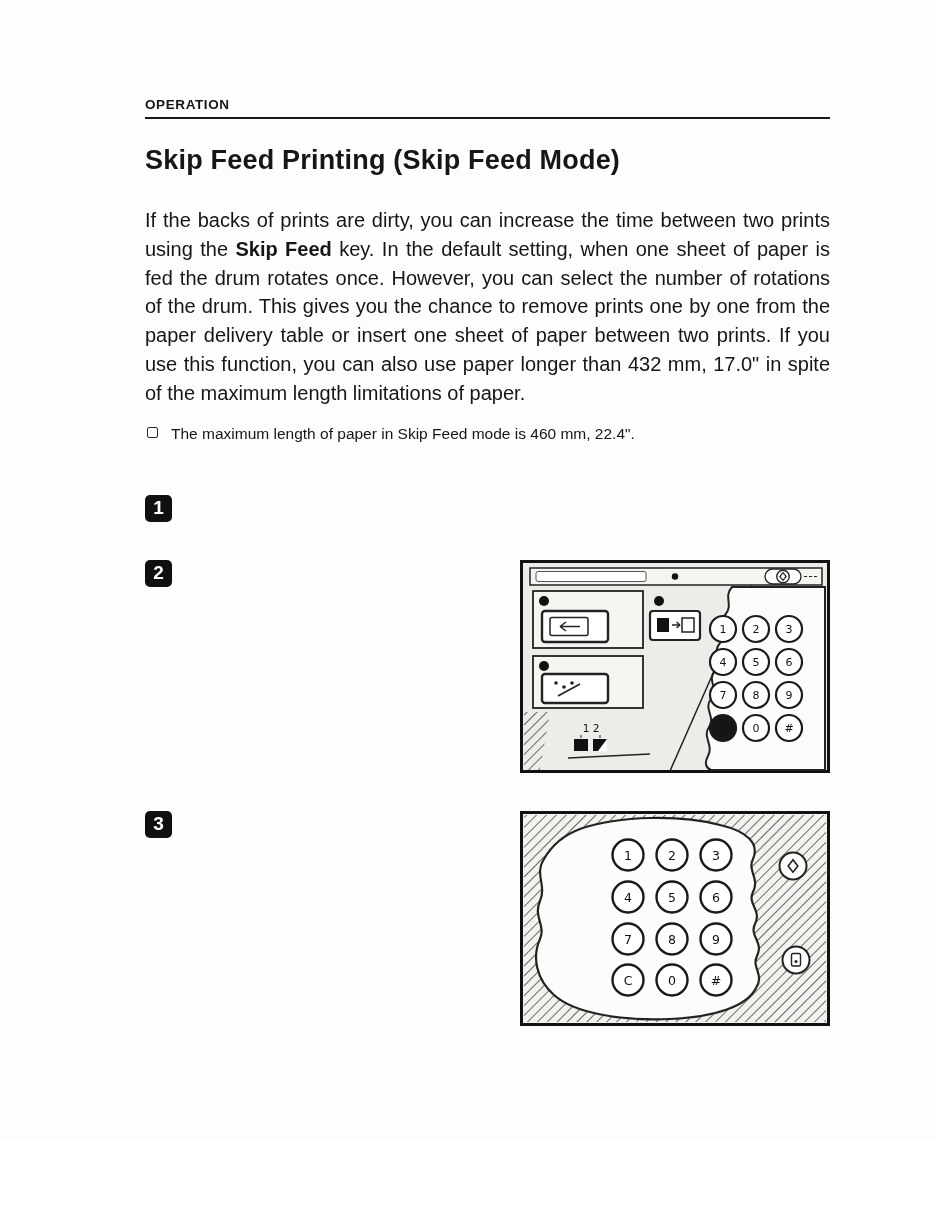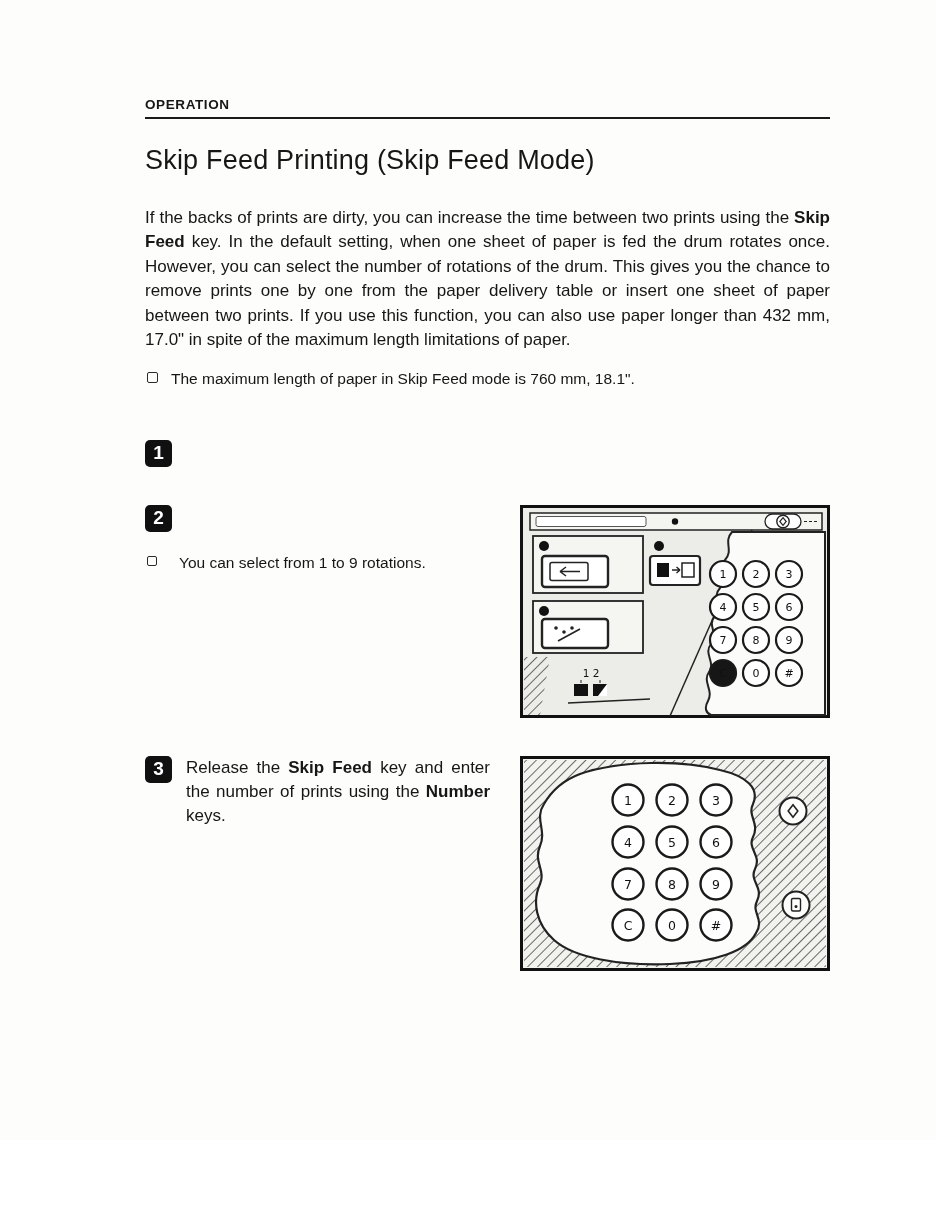--- a/index.html
+++ b/index.html
@@ -25,27 +25,27 @@
   }
   .section-header-label {
     font-size: 13.5px;
     font-weight: 700;
     letter-spacing: 0.6px;
   }
   
   .page-title {
     margin: 26px 0 0 0;
     font-size: 27px;
-    font-weight: 400;
+    font-weight: 700;
     letter-spacing: 0.2px;
   }
   
   .intro {
     margin: 30px 0 0 0;
-    font-size: 17px;
+    font-size: 20px;
     line-height: 1.44;
     text-align: justify;
   }
   b { font-weight: 700; }
   
   .note {
     display: flex;
     align-items: flex-start;
     margin-top: 15px;
     font-size: 15.5px;
@@ -128,37 +128,33 @@
   <div class="section-header">
     <span class="section-header-label">OPERATION</span>
   </div>
 
   <h1 class="page-title">Skip Feed Printing (Skip Feed Mode)</h1>
 
   <p class="intro"><span>If the backs of prints are dirty, you can increase the time between two prints using the </span><b>Skip Feed</b><span> key. In the default setting, when one sheet of paper is fed the drum rotates once. However, you can select the number of rotations of the drum. This gives you the chance to remove prints one by one from the paper delivery table or insert one sheet of paper between two prints. If you use this function, you can also use paper longer than 432 mm, 17.0" in spite of the maximum length limitations of paper.</span></p>
 
   <div class="note">
     <span class="note-bullet"></span>
-    <span>The maximum length of paper in Skip Feed mode is 760 mm, 18.1".</span>
+    <span>The maximum length of paper in Skip Feed mode is 460 mm, 22.4".</span>
   </div>
 
   <div class="step-block">
     <div class="step narrow">
       <span class="step-badge">1</span>
     </div>
   </div>
 
   <div class="step-row">
     <div class="narrow">
       <div class="step">
         <span class="step-badge">2</span>
-      </div>
-      <div class="sub-note">
-        <span class="note-bullet"></span>
-        <span>You can select from 1 to 9 rotations.</span>
       </div>
     </div>
 
     <figure class="figure">
       <svg viewBox="0 0 310 213">
         <defs>
           <pattern id="hatch-a" width="7" height="7" patternTransform="rotate(45)" patternUnits="userSpaceOnUse">
             <line x1="0" y1="0" x2="0" y2="7" stroke="#3c3c3c" stroke-width="1.5"></line>
           </pattern>
         </defs>
@@ -235,21 +231,20 @@
           <text x="269" y="172">#</text>
         </g>
       </svg>
     </figure>
   </div>
 
   <div class="step-row">
     <div class="narrow">
       <div class="step">
         <span class="step-badge">3</span>
-        <p class="step-text"><span>Release the </span><b>Skip Feed</b><span> key and enter the number of prints using the </span><b>Number</b><span> keys.</span></p>
       </div>
     </div>
 
     <figure class="figure">
       <svg viewBox="0 0 310 215">
         <defs>
           <pattern id="hatch-b" width="7" height="7" patternTransform="rotate(45)" patternUnits="userSpaceOnUse">
             <line x1="0" y1="0" x2="0" y2="7" stroke="#3a3a3a" stroke-width="1.5"></line>
           </pattern>
         </defs>

